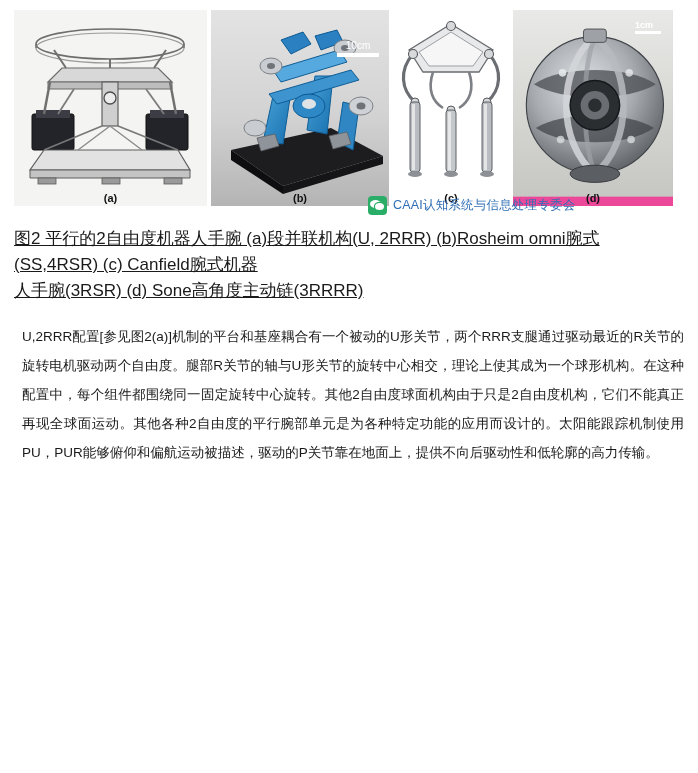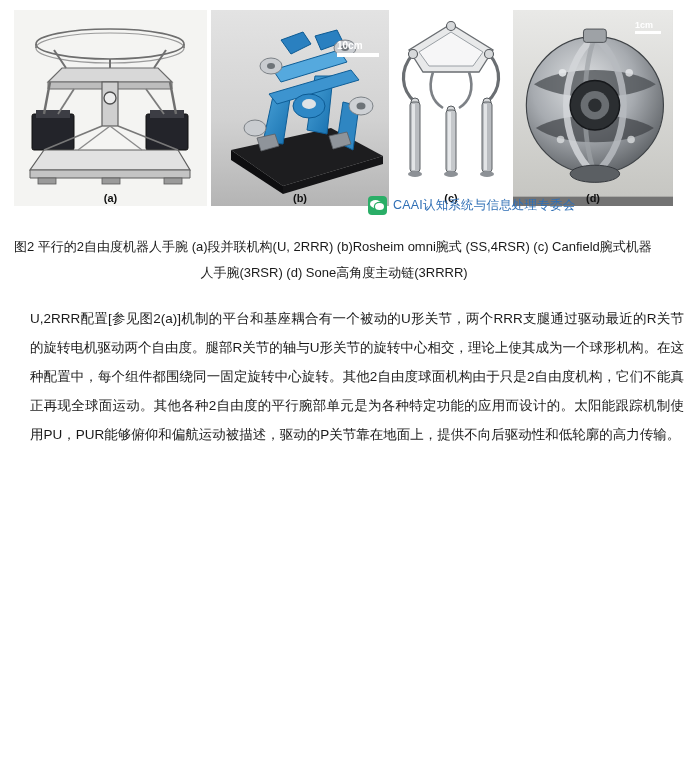--- a/index.html
+++ b/index.html
@@ -30,21 +30,21 @@
     height: 200px;
     margin-top: 6px;
   }
   .fig-panel {
     position: relative;
     overflow: hidden;
   }
   .fig-a { width: 193px; height: 196px; background: #f2f2f0; }
   .fig-b { width: 178px; height: 196px; background: #dedede; }
   .fig-c { width: 116px; height: 196px; background: #ffffff; }
-  .fig-d { width: 160px; height: 196px; background: #737373; }
+  .fig-d { width: 160px; height: 196px; background: #ec4899; }
 
   .fig-caption-letter {
     position: absolute;
     bottom: 2px;
     left: 0;
     right: 0;
     text-align: center;
     font-size: 11px;
     font-weight: bold;
     color: #111;
@@ -52,22 +52,23 @@
 
   
   .a-canvas { position: absolute; inset: 0; }
 
   
   .b-canvas { position: absolute; inset: 0; }
   .scalebar {
     position: absolute;
     color: #fff;
     font-size: 10px;
-    font-weight: bold;
+    font-weight: normal;
     font-family: "Liberation Sans", sans-serif;
+    text-align: center;
   }
   .scalebar .bar {
     height: 4px;
     background: #fff;
     margin-top: 2px;
   }
 
   
   .c-canvas { position: absolute; inset: 0; }
 
@@ -122,39 +123,40 @@
   }
   .wechat-text {
     font-size: 12.5px;
     color: #2f6fb5;
     white-space: nowrap;
     letter-spacing: 0.2px;
   }
 
   
   .fig-caption {
-    margin-top: 28px;
-    font-size: 13px;
+    margin-top: 20px;
+    font-size: 17px;
     line-height: 26px;
     color: #1a1a1a;
+    text-decoration: underline;
   }
   .fig-caption .line {
     display: block;
   }
   .fig-caption .line2 {
-    text-align: center;
+    text-align: left;
     padding-right: 30px;
   }
 
   
   .body-text {
     margin-top: 18px;
   }
   .body-text p {
-    margin: 0 0 22px 16px;
+    margin: 0 0 22px 8px;
     font-size: 13.5px;
     line-height: 29px;
     text-align: justify;
     color: #1a1a1a;
   }
 </style>
 </head>
 <body>
 
 <div class="page">

